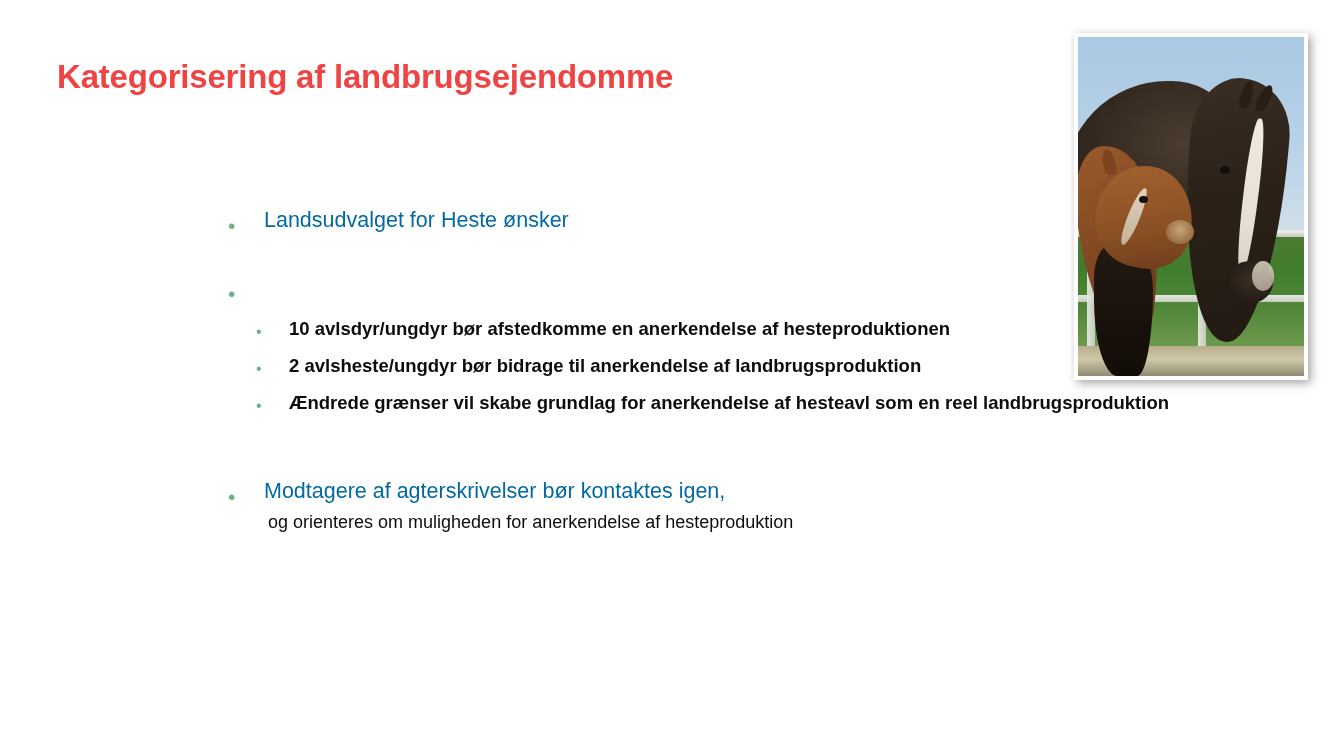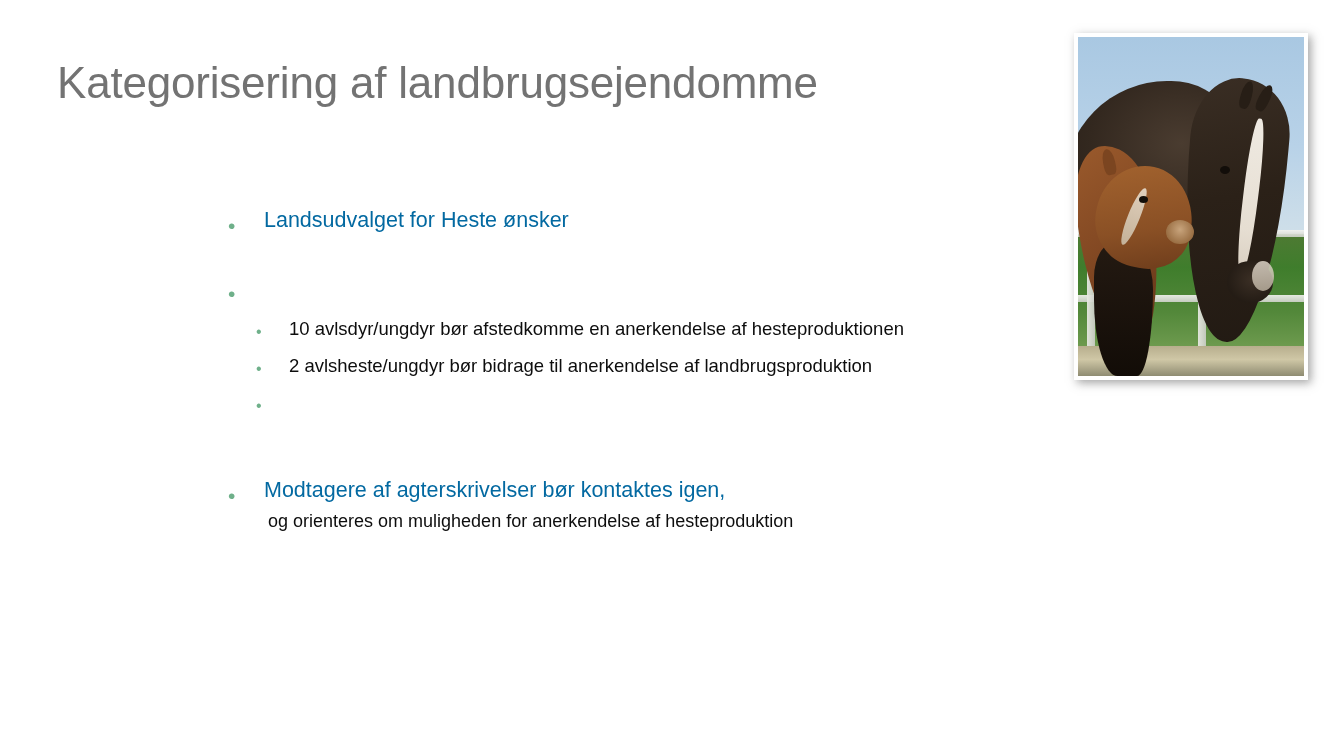--- a/index.html
+++ b/index.html
@@ -21,23 +21,23 @@
     height: 750px;
     background: #ffffff;
     overflow: hidden;
   }
 
   
   .slide-title {
     position: absolute;
     left: 57px;
     top: 58px;
-    font-size: 44px;
-    font-weight: normal;
-    color: #737373;
+    font-size: 33px;
+    font-weight: bold;
+    color: #ef4444;
     letter-spacing: -0.2px;
     white-space: nowrap;
   }
 
   
   .body-area {
     position: absolute;
     left: 228px;
     top: 206px;
     width: 1070px;
@@ -76,20 +76,21 @@
     width: 33px;
     flex: 0 0 33px;
     padding-top: 8px;
     padding-left: 28px;
     box-sizing: content-box;
   }
   .lvl2 .btext {
     font-size: 18.5px;
     color: #0d0d0d;
     line-height: 25px;
+    font-weight: bold;
   }
 
   .spacer-lg { height: 38px; }
   .spacer-md { height: 12px; }
   .spacer-xl { height: 62px; }
 
   .cont-line {
     font-size: 18px;
     color: #0d0d0d;
     line-height: 30px;
@@ -334,20 +335,21 @@
 
     <div class="bullet-row lvl2">
       <span class="marker">•</span>
       <span class="btext">2 avlsheste/ungdyr bør bidrage til anerkendelse af landbrugsproduktion</span>
     </div>
 
     <div style="height:12px"></div>
 
     <div class="bullet-row lvl2">
       <span class="marker">•</span>
+      <span class="btext">Ændrede grænser vil skabe grundlag for anerkendelse af hesteavl som en reel landbrugsproduktion</span>
     </div>
 
     <div class="spacer-xl"></div>
 
     <div class="bullet-row lvl1">
       <span class="marker">•</span>
       <span class="btext">Modtagere af agterskrivelser bør kontaktes igen,</span>
     </div>
 
     <div class="cont-line"> og orienteres om muligheden for anerkendelse af hesteproduktion</div>

